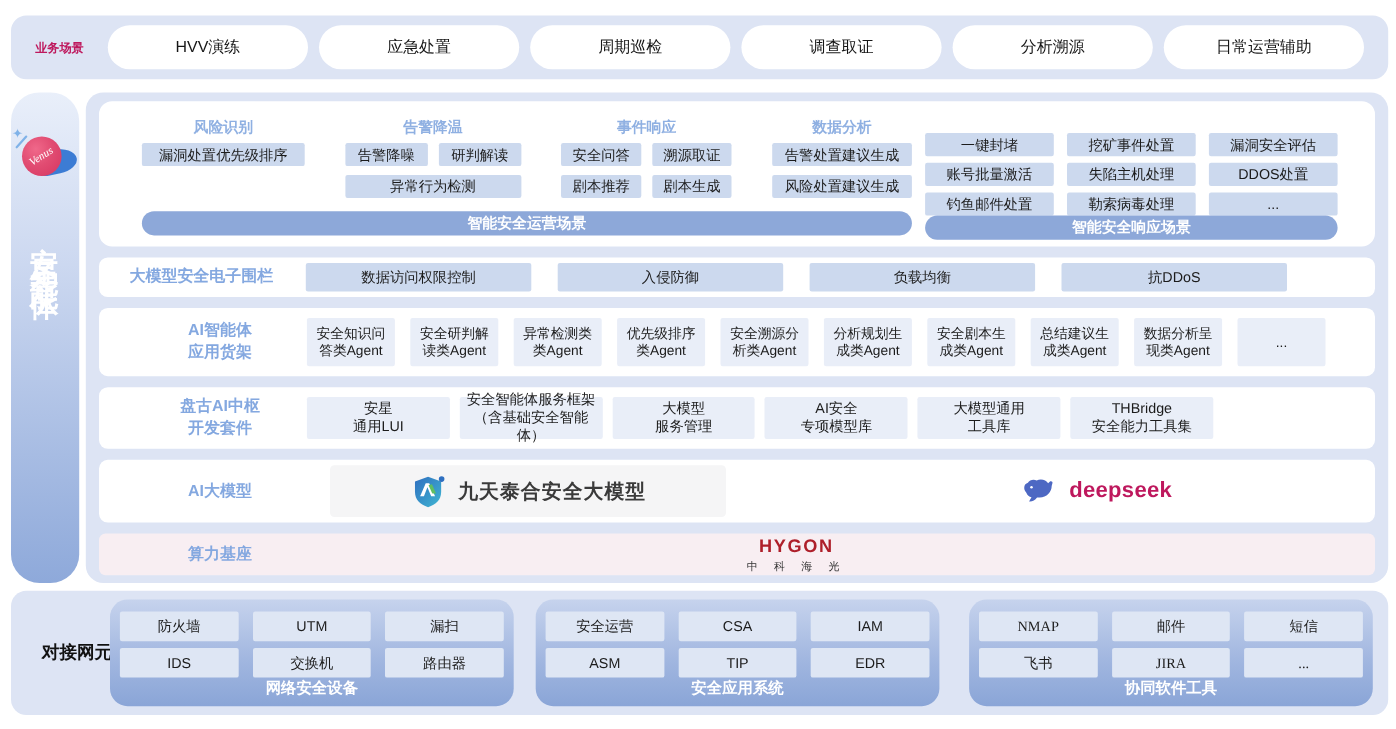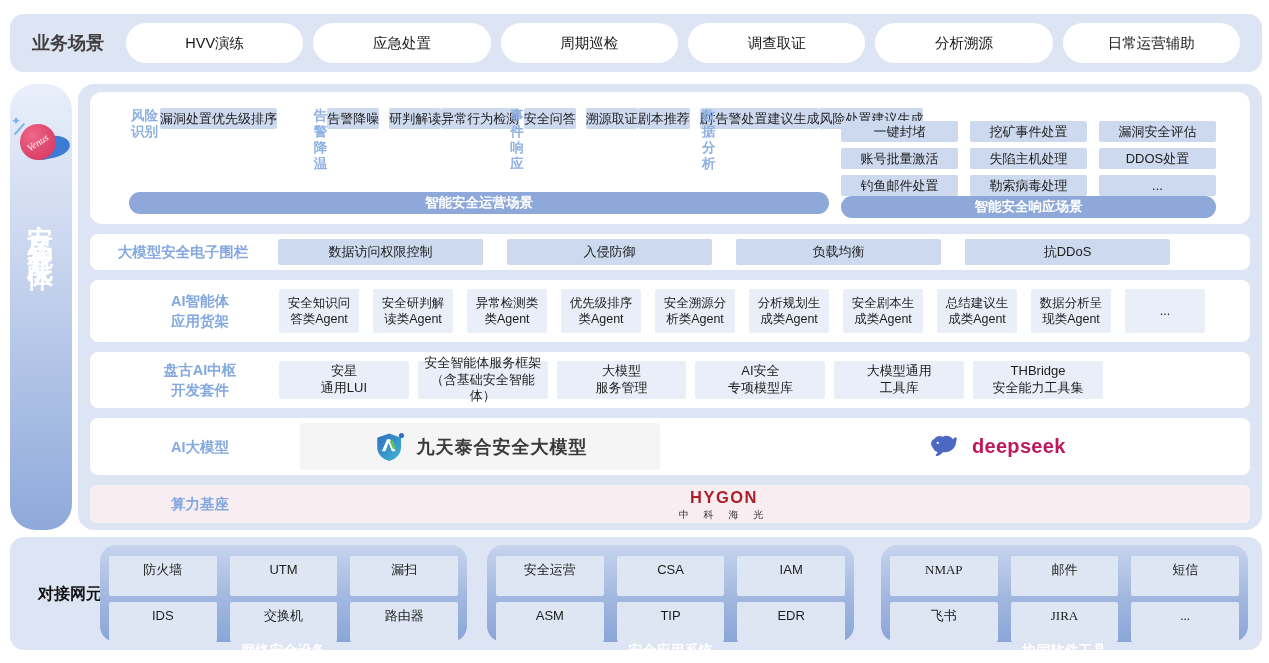--- a/index.html
+++ b/index.html
@@ -3,21 +3,21 @@
 <meta charset="utf-8">
 <style>
   * { margin:0; padding:0; box-sizing:border-box; }
   html,body { width:1269px; height:663px; background:#ffffff;
     font-family:"Liberation Sans","DejaVu Sans",sans-serif; position:relative; overflow:hidden; }
 
   
   .biz { position:absolute; left:10px; top:14px; width:1252px; height:58px;
     background:#dde4f4; border-radius:14px; display:flex; align-items:center;
     padding:0 22px; gap:14px; }
-  .biz-label { font-size:18px; font-weight:bold; color:#404040; white-space:nowrap; margin-right:8px; }
+  .biz-label { font-size:11px; font-weight:bold; color:#be185d; white-space:nowrap; margin-right:8px; }
   .biz-pills { flex:1; display:flex; gap:10px; }
   .pill { flex:1; height:40px; line-height:40px; background:#fff; border-radius:20px;
     text-align:center; font-size:14.5px; color:#161616; white-space:nowrap; }
 
   
   .sidebar { position:absolute; left:10px; top:84px; width:62px; height:446px;
     border-radius:26px; background:linear-gradient(180deg,#e9effa 0%,#ccd8f0 35%,#8ea9da 100%); }
   .venus-logo { position:absolute; left:8px; top:34px; width:48px; height:50px; }
   .venus-swoosh { position:absolute; right:-4px; top:18px; width:38px; height:22px;
     background:#3c7cd4; border-radius:10% 90% 80% 50% / 20% 95% 80% 40%; transform:rotate(-12deg); }
@@ -50,21 +50,21 @@
 
   .box { background:#ccd9ee; color:#1c1c1c; font-size:13px; height:21px; line-height:21px;
     text-align:center; border-radius:2px; white-space:nowrap; }
   .bar { background:#8da8d9; color:#fff; font-weight:bold; font-size:13.5px; height:22px;
     line-height:22px; text-align:center; border-radius:11px; }
 
   
   .ops-left { position:absolute; left:39px; top:16px; bottom:10px; width:700px;
     display:flex; flex-direction:column; }
   .ops-cols { display:flex; justify-content:space-between; }
-  .ops-col { display:flex; flex-direction:row; }
+  .ops-col { display:flex; flex-direction:column; }
   .ops-hdr { color:#8fb0e2; font-weight:bold; font-size:13.5px; text-align:center;
     height:16px; line-height:16px; margin-bottom:6px; }
   .ops-row { display:flex; gap:10px; margin-bottom:8px; }
   .ops-row .box { flex:1; }
   .spacer21 { height:21px; }
   .ops-left .bar { margin-top:auto; }
 
   
   .resp { position:absolute; left:751px; top:29px; bottom:10px; width:375px;
     display:flex; flex-direction:column; }
@@ -103,21 +103,21 @@
   
   .net { position:absolute; left:10px; top:537px; width:1252px; height:113px;
     background:#dde4f4; border-radius:14px; }
   .net-label { position:absolute; left:28px; top:50%; transform:translateY(-50%);
     font-size:16px; font-weight:bold; color:#111; }
   .group { position:absolute; top:8px; width:367px; height:97px; border-radius:16px;
     background:linear-gradient(180deg,#c6d3ed 0%,#a2b7e0 55%,#8aa5d7 100%);
     display:flex; flex-direction:column; padding:11px 9px 7px; }
   .g1 { left:90px; } .g2 { left:477px; } .g3 { left:871px;font-family:Liberation Serif, serif; }
   .g-grid { display:grid; grid-template-columns:repeat(3,1fr); column-gap:13px; row-gap:6px; }
-  .g-box { background:#dee6f4; color:#1c1c1c; height:40px; line-height:27px;
+  .g-box { background:#dee6f4; color:#1c1c1c; height:27px; line-height:27px;
     font-size:13px; text-align:center; border-radius:2px; white-space:nowrap; }
   .g-title { margin-top:auto; text-align:center; color:#fff; font-weight:bold; font-size:14px; }
 </style>
 </head>
 <body>
 
 <div class="biz">
   <div class="biz-label">业务场景</div>
   <div class="biz-pills">
     <div class="pill">HVV演练</div>

